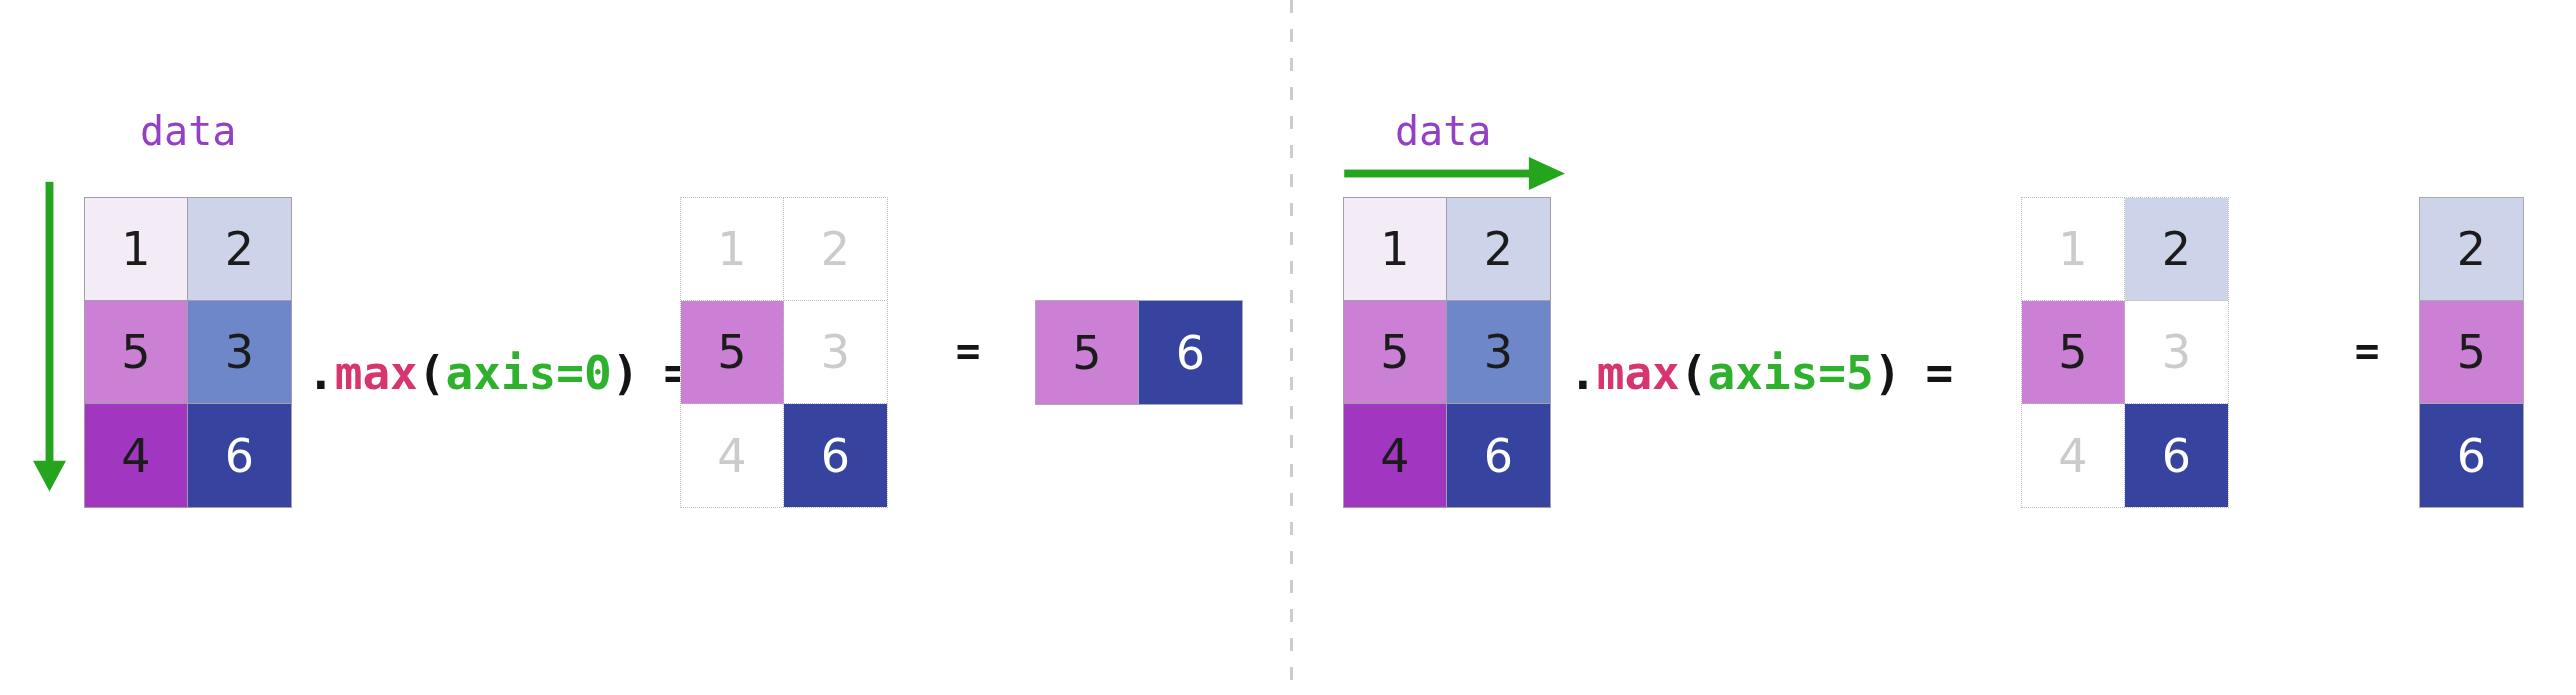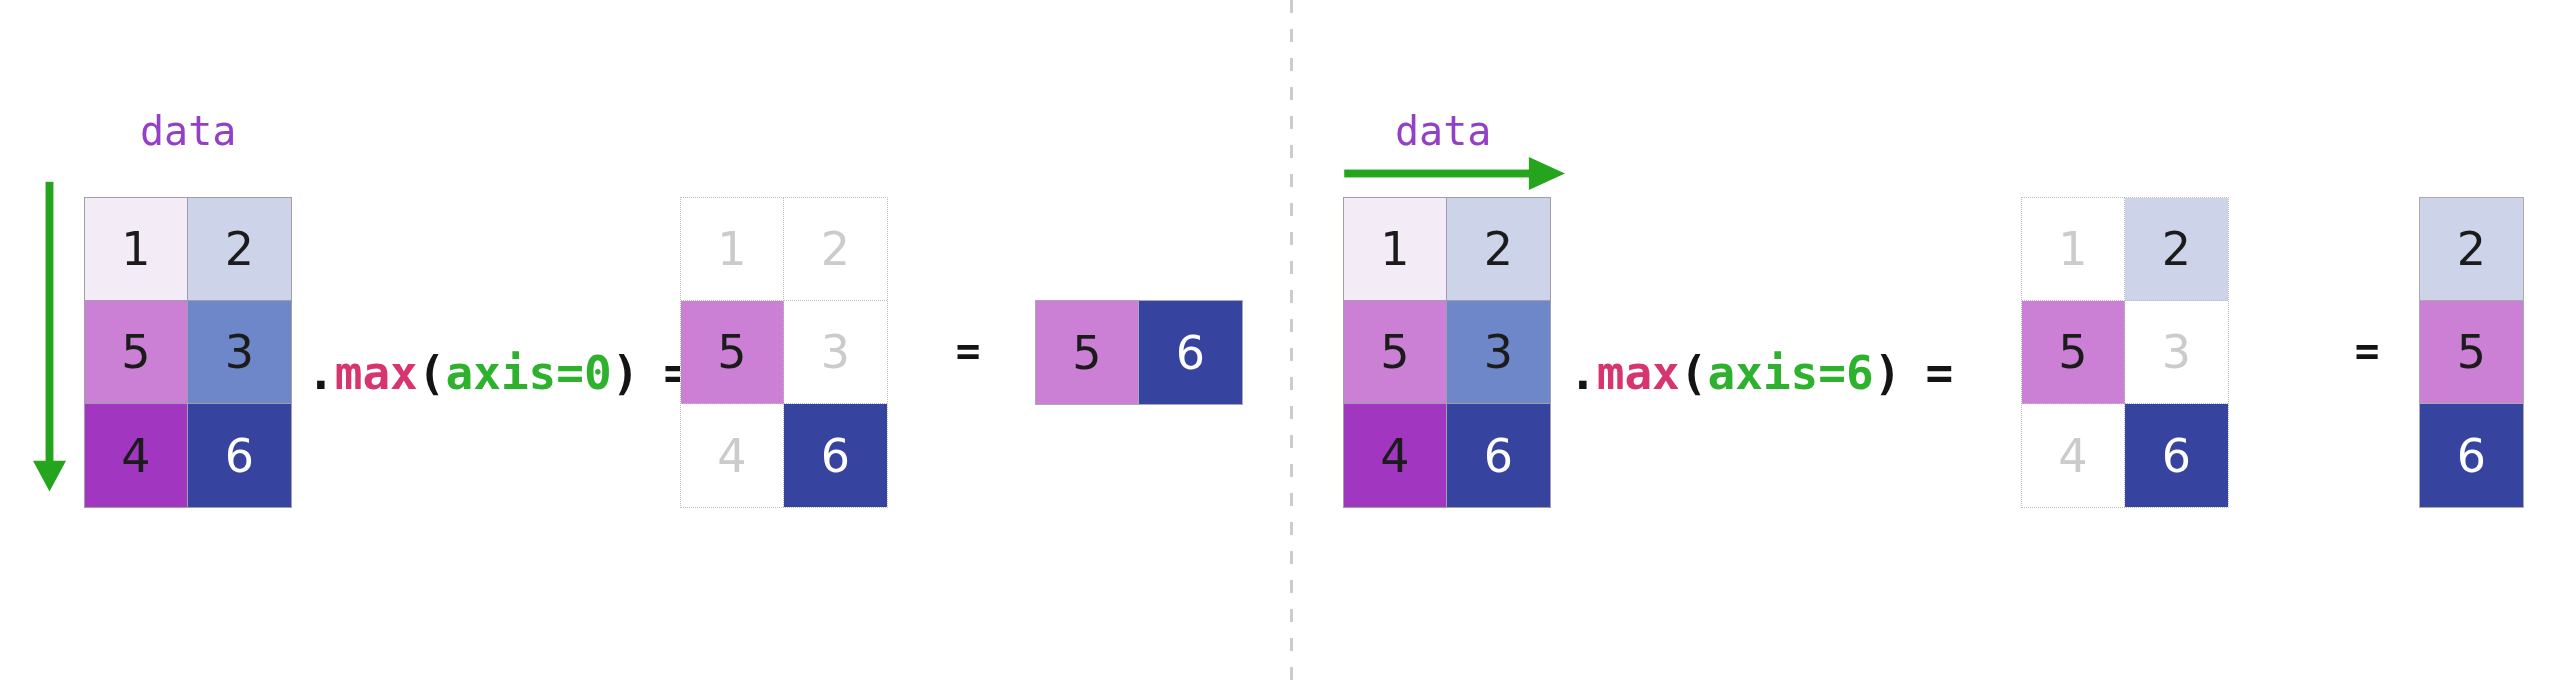--- a/index.html
+++ b/index.html
@@ -127,21 +127,21 @@
 <div class="matrix m2 colored" id="matrix-right">
   <div class="cell v1">1</div>
   <div class="cell v2 lc">2</div>
   <div class="cell v5">5</div>
   <div class="cell v3 lc">3</div>
   <div class="cell v4 lr">4</div>
   <div class="cell v6 lc lr">6</div>
 </div>
 
 <div class="code" id="code-right">
-  <span>.</span><span class="method">max</span><span>(</span><span class="arg">axis=6</span><span>)</span><span class="eq">=</span>
+  <span>.</span><span class="method">max</span><span>(</span><span class="arg">axis=5</span><span>)</span><span class="eq">=</span>
 </div>
 
 <div class="matrix m2 sel" id="sel-right">
   <div class="cell faded">1</div>
   <div class="cell v2 lc">2</div>
   <div class="cell v5">5</div>
   <div class="cell faded lc">3</div>
   <div class="cell faded lr">4</div>
   <div class="cell v6 lc lr">6</div>
 </div>

